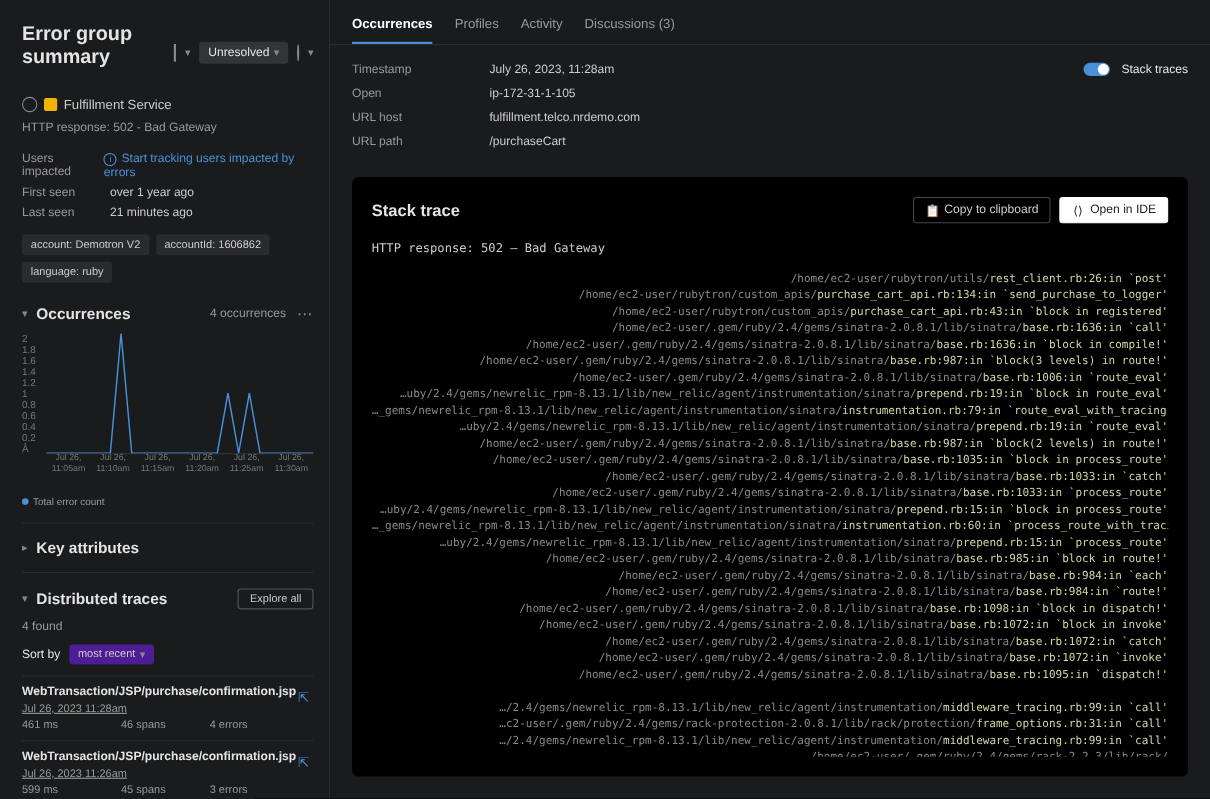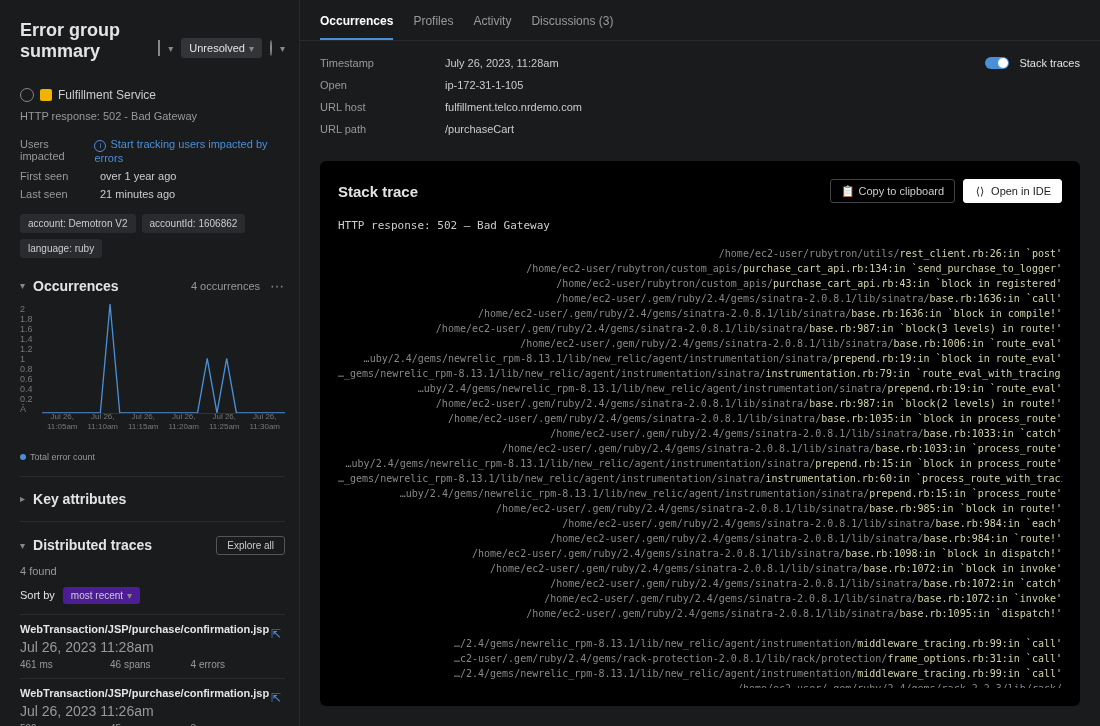--- a/index.html
+++ b/index.html
@@ -40,21 +40,21 @@
 .chart-xaxis span { text-align: center; line-height: 1.2; }
 .chart-legend { display: flex; align-items: center; gap: 4px; font-size: 9px; color: #999; margin-top: 4px; }
 .legend-dot { width: 6px; height: 6px; background: #4a90d9; border-radius: 50%; }
 .divider { border: none; border-top: 1px solid #2a2b2e; margin: 14px 0; }
 .explore-btn { background: transparent; border: 1px solid #555; color: #ccc; padding: 3px 10px; border-radius: 3px; font-size: 10px; cursor: pointer; }
 .found-text { color: #999; font-size: 11px; margin-bottom: 10px; }
 .sort-row { display: flex; align-items: center; gap: 8px; margin-bottom: 10px; font-size: 11px; }
 .sort-select { background: #4c1d95; padding: 3px 8px; border-radius: 3px; font-size: 10px; color: #ccc; display: flex; align-items: center; gap: 4px; }
 .trace-item { padding: 8px 0; border-top: 1px solid #2a2b2e; position: relative; }
 .trace-name { font-size: 11px; font-weight: 600; margin-bottom: 4px; }
-.trace-time { color: #999; font-size: 14px; margin-bottom: 4px; }
+.trace-time { color: #999; font-size: 10px; margin-bottom: 4px; text-decoration: underline; }
 .trace-stats { display: flex; gap: 40px; font-size: 10px; color: #999; }
 .trace-stats span:first-child { width: 50px; }
 .trace-icon { position: absolute; right: 0; top: 12px; width: 14px; height: 14px; color: #4a90d9; }
 .tabs-row { display: flex; gap: 20px; padding: 14px 20px 0; border-bottom: 1px solid #2a2b2e; }
 .tab { padding-bottom: 10px; font-size: 12px; color: #999; cursor: pointer; border-bottom: 2px solid transparent; }
 .tab.active { color: #fff; border-bottom-color: #4a90d9; font-weight: 600; }
 .details-section { padding: 16px 20px; }
 .detail-row { display: flex; margin-bottom: 10px; font-size: 11px; }
 .detail-label { width: 125px; color: #999; }
 .detail-value { color: #ccc; }

